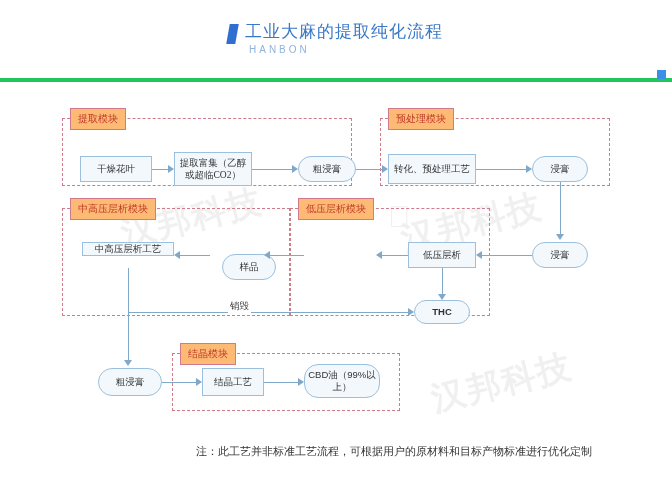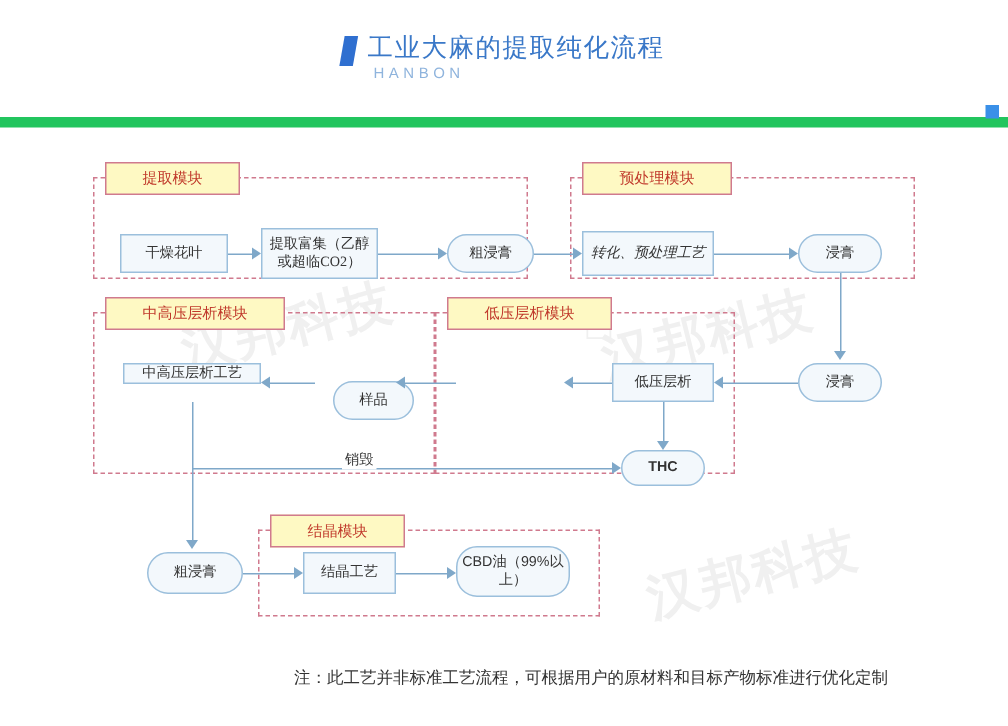--- a/index.html
+++ b/index.html
@@ -20,21 +20,21 @@
     height: 484px;
     background: #ffffff;
   }
 
   
   .header {
     position: absolute;
     left: 0; top: 0;
     width: 672px;
     height: 78px;
-    border-bottom: 7px solid #22c55e;
+    border-bottom: 4px solid #22c55e;
     background: #ffffff;
   }
   .header-inner {
     position: absolute;
     left: 228px;
     top: 22px;
     display: flex;
     align-items: flex-start;
   }
   .logo-bar {
@@ -104,24 +104,24 @@
 
   
   .group {
     position: absolute;
     border: 1px dashed #d07a8e;
     box-sizing: border-box;
   }
   .group-label {
     position: absolute;
     border: 1px solid #d07a8e;
-    background: #fef9c3;
+    background: #fdba74;
     color: #c0392b;
     font-size: 10px;
-    padding: 3px 24px;
+    padding: 3px 7px;
     white-space: nowrap;
     box-sizing: border-box;
     text-align: right;
   }
 
   
   .node {
     position: absolute;
     box-sizing: border-box;
     border: 1px solid #9bbfdc;
@@ -227,21 +227,21 @@
 
     <div class="node" style="left:80px; top:78px; width:72px; height:26px;">
       <span>干燥花叶</span>
     </div>
     <div class="node" style="left:174px; top:74px; width:78px; height:34px;font-family:Liberation Serif, serif;">
       <span>提取富集（乙醇或超临CO2）</span>
     </div>
     <div class="node round" style="left:298px; top:78px; width:58px; height:26px;">
       <span>粗浸膏</span>
     </div>
-    <div class="node" style="left:388px; top:76px; width:88px; height:30px;font-style:italic;">
+    <div class="node" style="left:388px; top:76px; width:88px; height:30px;">
       <span>转化、预处理工艺</span>
     </div>
     <div class="node round" style="left:532px; top:78px; width:56px; height:26px;">
       <span>浸膏</span>
     </div>
 
     <div class="node round" style="left:532px; top:164px; width:56px; height:26px;">
       <span>浸膏</span>
     </div>
     <div class="node" style="left:408px; top:164px; width:68px; height:26px;">

